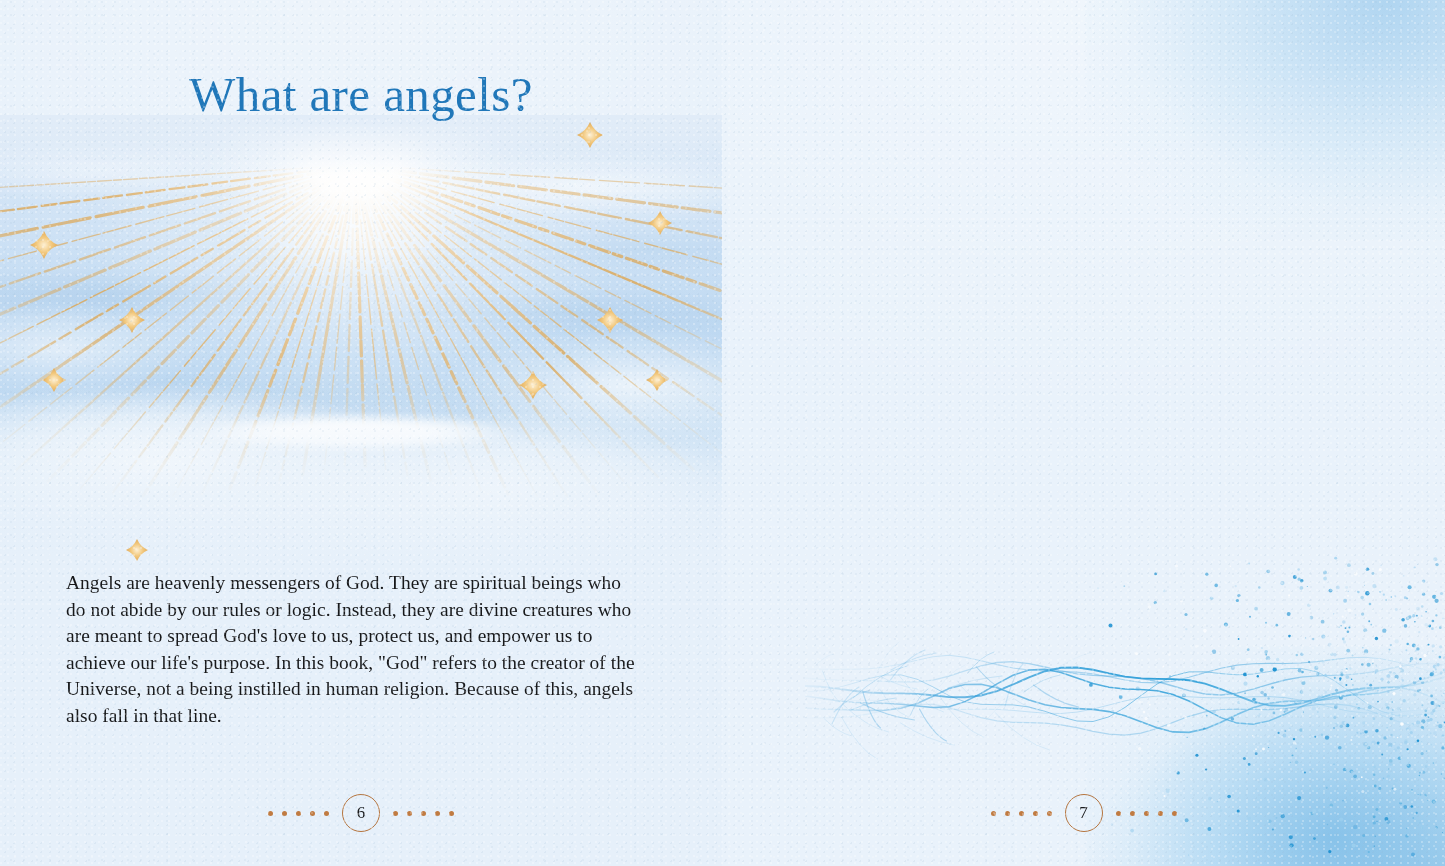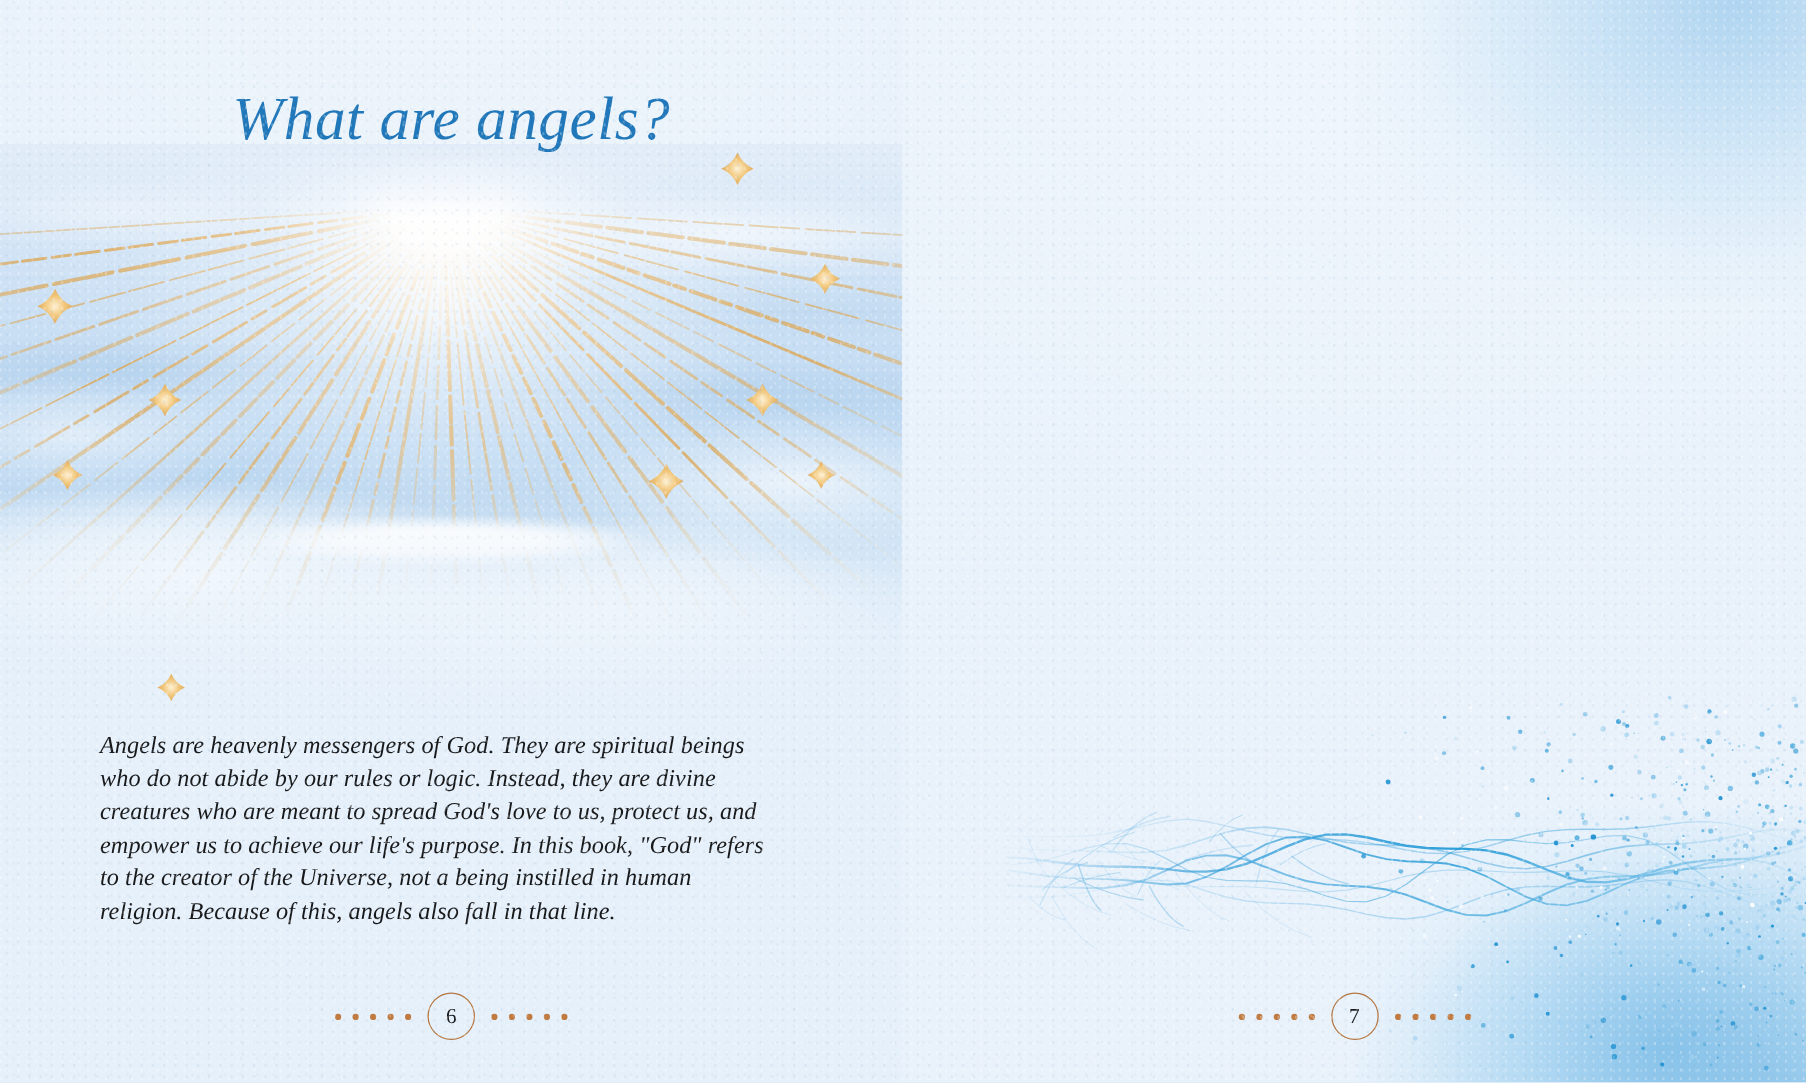--- a/index.html
+++ b/index.html
@@ -33,21 +33,20 @@
       radial-gradient(circle at 84% 14%, rgba(160,188,212,.25) 0 1px, transparent 1px);
     background-size: 7px 7px, 9px 9px, 11px 11px, 13px 13px;
   }
 
   
   .page {
     position: absolute;
     top: 0;
     height: 866px;
     overflow: hidden;
-    font-style: italic;
   }
   .page-left  { left: 0;     width: 722px; background: #e6f0fa; }
   .page-right { left: 722px; width: 723px; background: #e9f2fb; }
 
   
   .page-left::after, .page-right::after {
     content: "";
     position: absolute; inset: 0;
     pointer-events: none;
     background:
@@ -156,21 +155,21 @@
 
   
   .body-text {
     position: absolute;
     color: #17181a;
     font-size: 19.4px;
     line-height: 26.6px;
     letter-spacing: .05px;
     z-index: 20;
   }
-  .body-text p { margin: 16px; }
+  .body-text p { margin: 2px; }
 
   .left-copy  { left: 64px;  top: 568px; width: 574px; }
 
   
   .folio {
     position: absolute;
     bottom: 34px;
     display: flex;
     align-items: center;
     justify-content: center;

